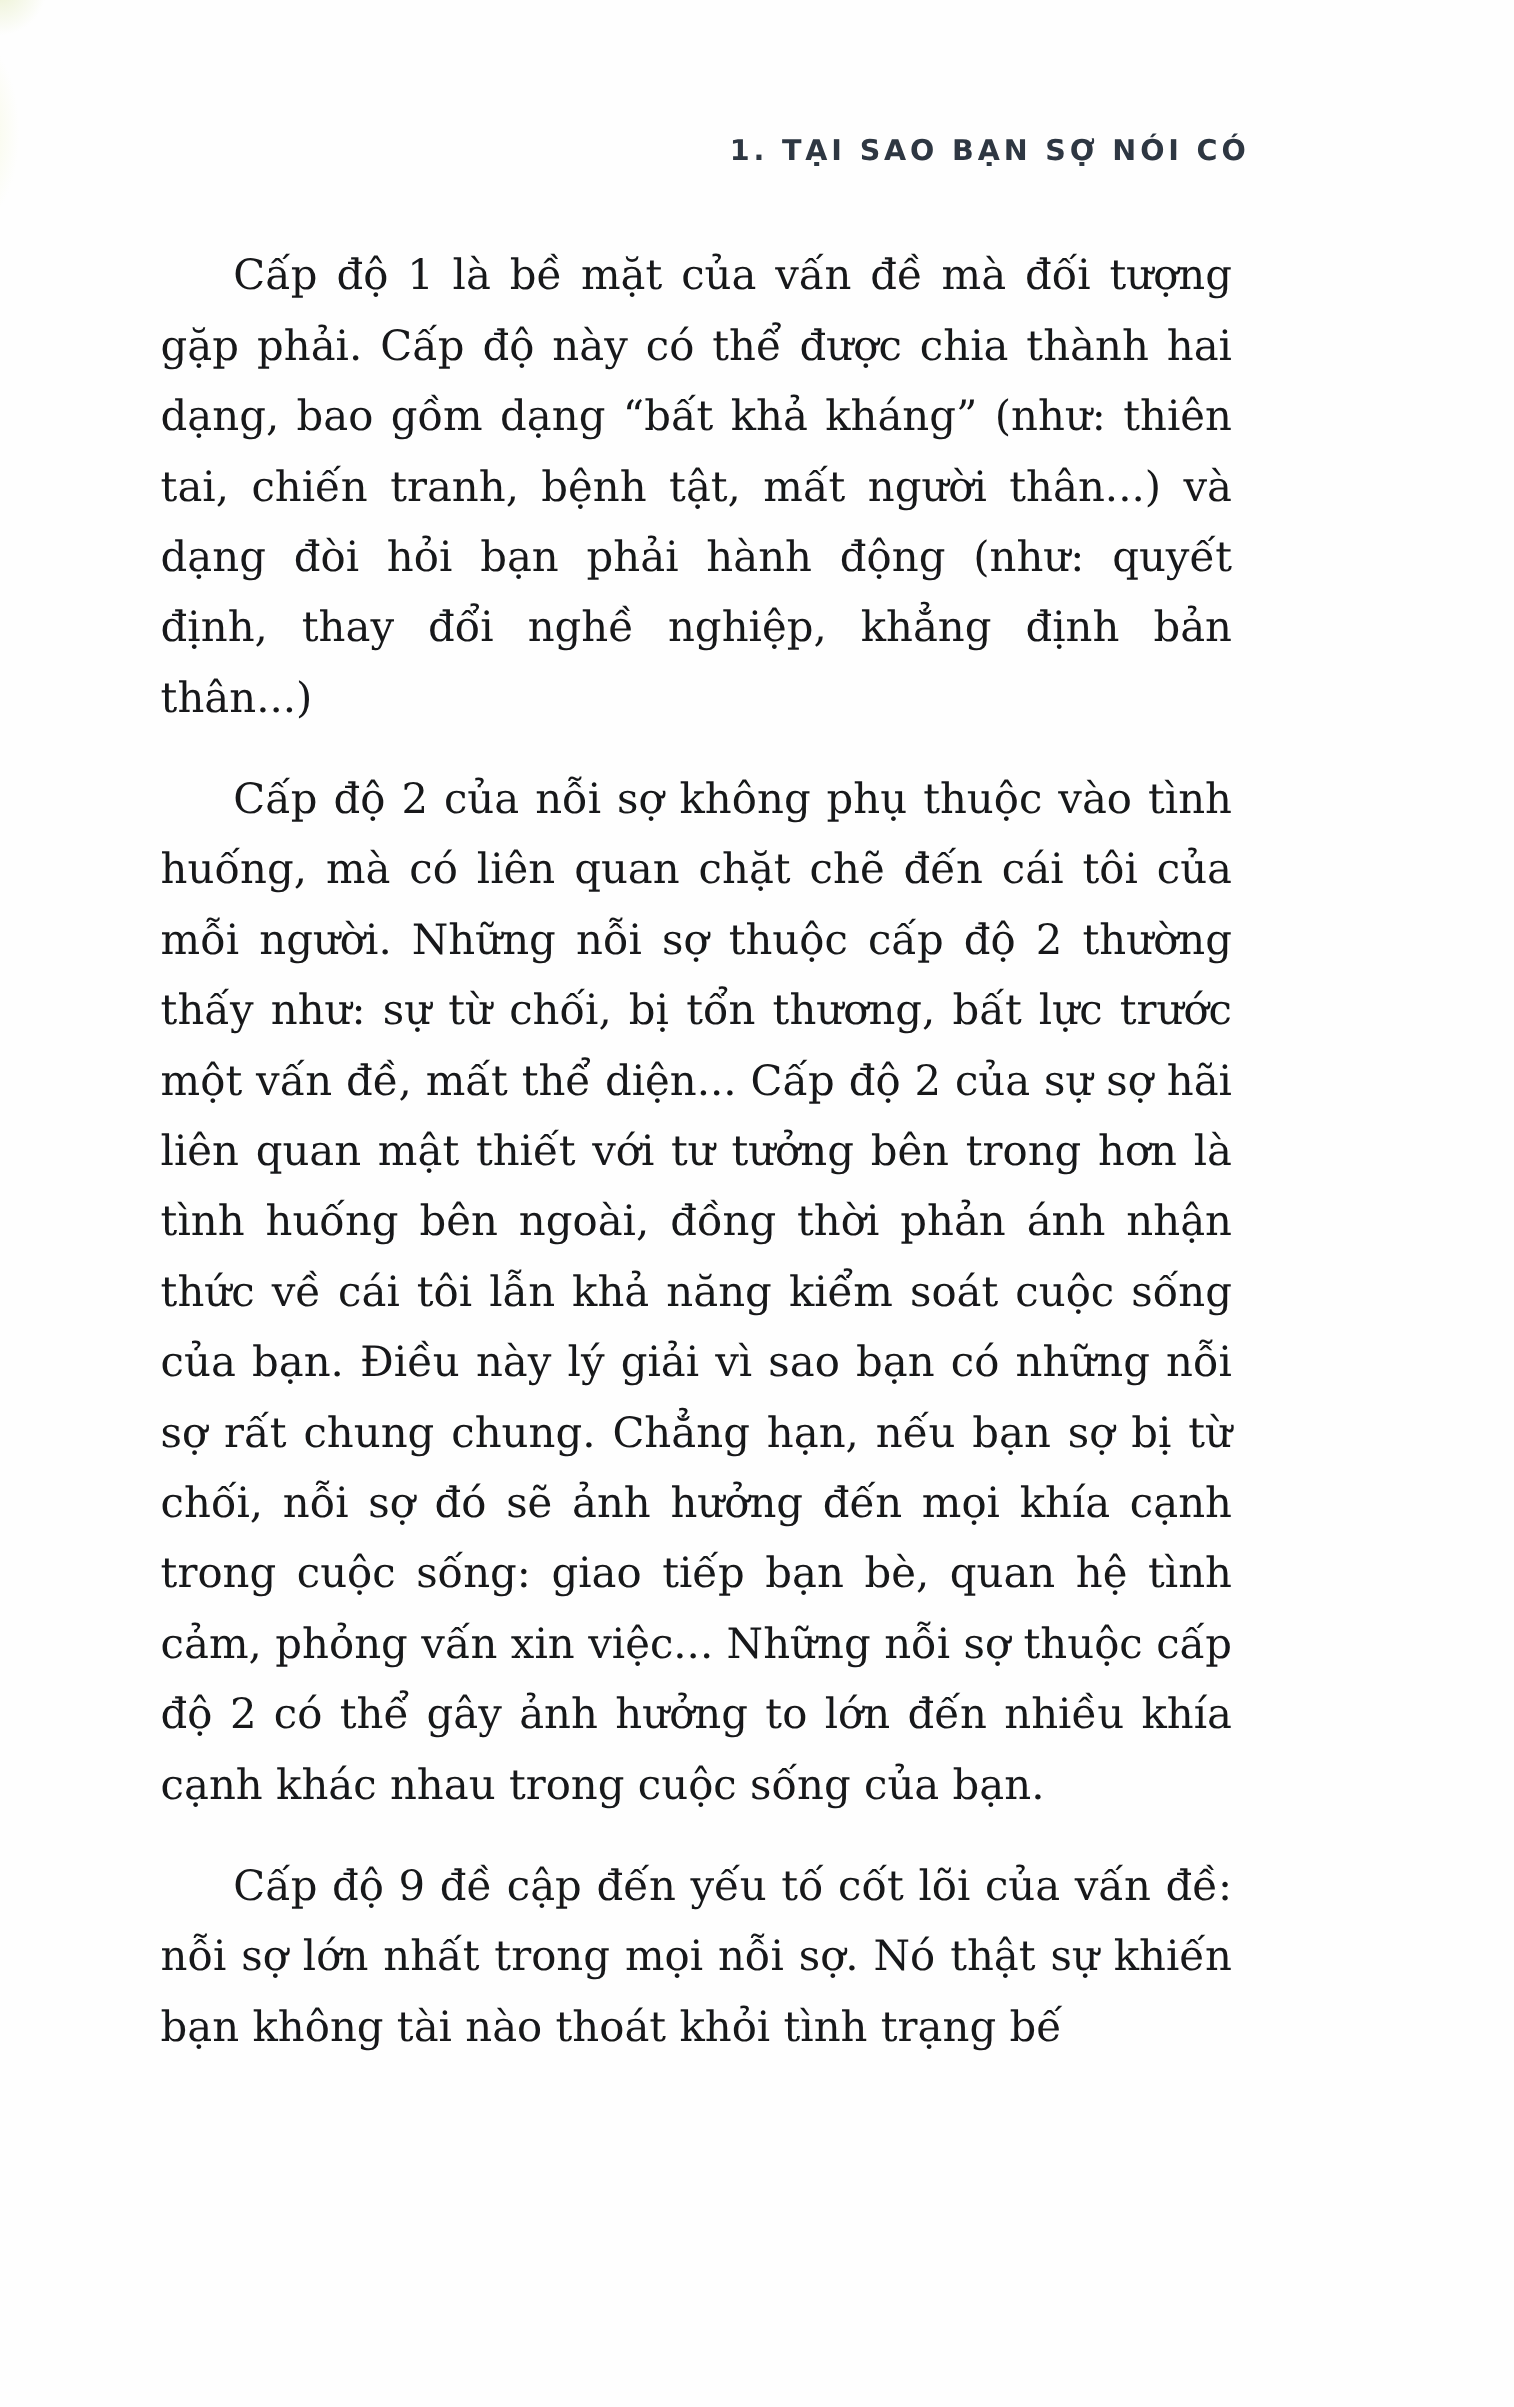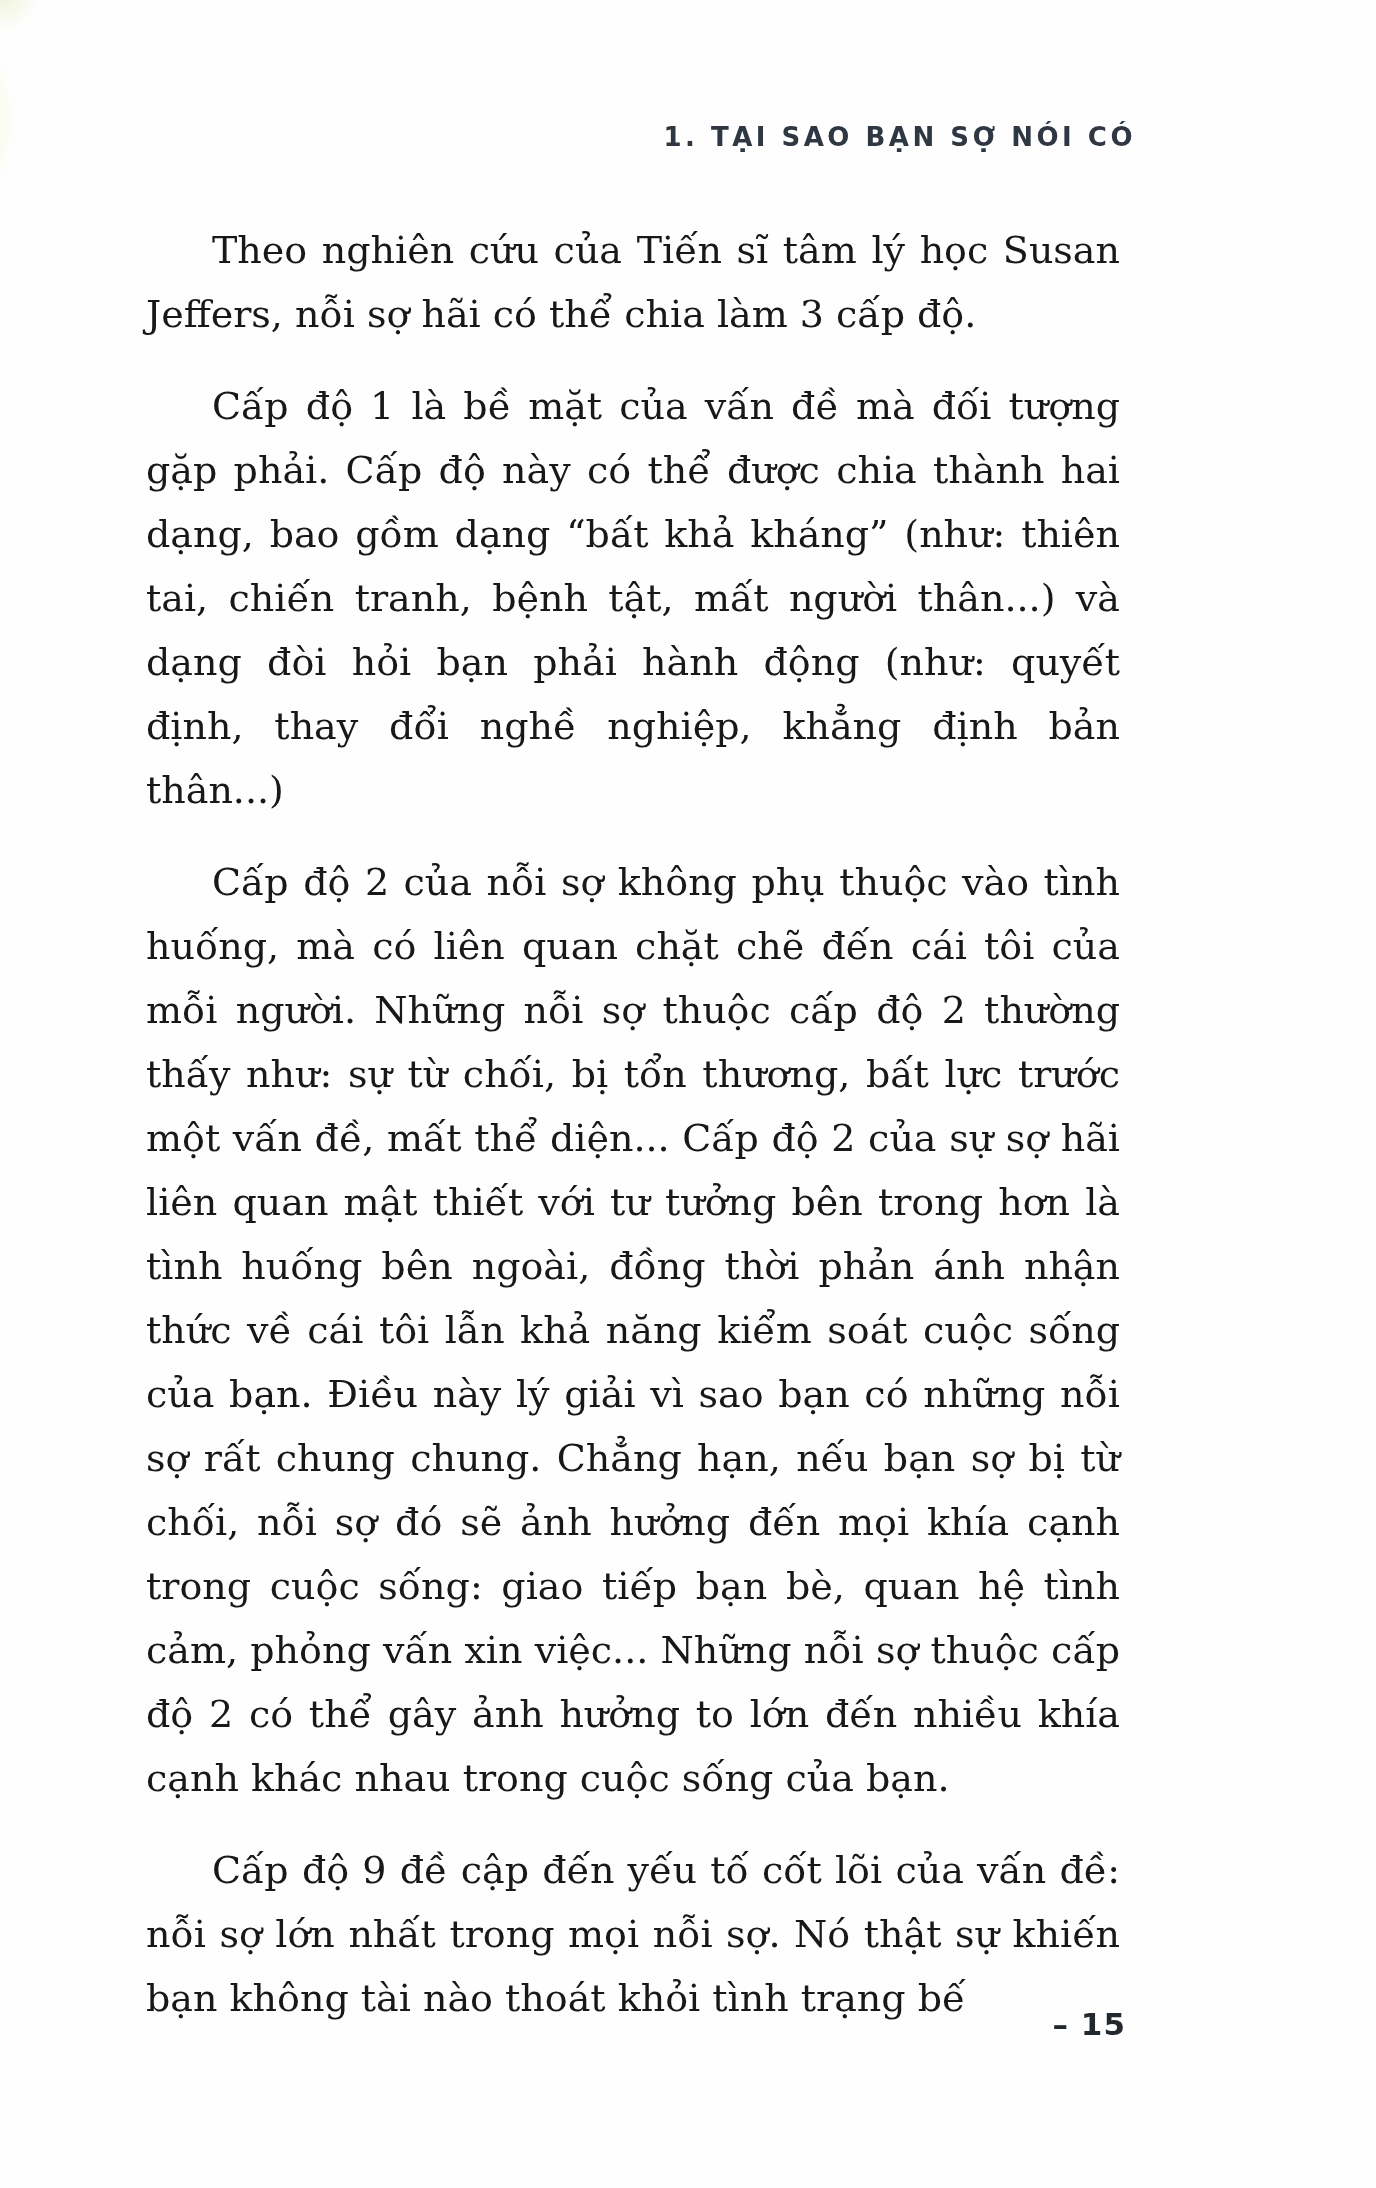--- a/index.html
+++ b/index.html
@@ -71,21 +71,19 @@
 </head>
 <body>
 
 <div class="page">
 
   <div class="corner-stain"></div>
 
   <div class="running-head">1. TẠI SAO BẠN SỢ NÓI CÓ</div>
 
   <div class="body-text">
-    <p>Theo nghiên cứu của Tiến sĩ tâm lý học Susan Jeffers, nỗi sợ hãi có thể chia làm 3 cấp độ.</p>
     <p>Cấp độ 1 là bề mặt của vấn đề mà đối tượng gặp phải. Cấp độ này có thể được chia thành hai dạng, bao gồm dạng “bất khả kháng” (như: thiên tai, chiến tranh, bệnh tật, mất người thân...) và dạng đòi hỏi bạn phải hành động (như: quyết định, thay đổi nghề nghiệp, khẳng định bản thân...)</p>
     <p>Cấp độ 2 của nỗi sợ không phụ thuộc vào tình huống, mà có liên quan chặt chẽ đến cái tôi của mỗi người. Những nỗi sợ thuộc cấp độ 2 thường thấy như: sự từ chối, bị tổn thương, bất lực trước một vấn đề, mất thể diện... Cấp độ 2 của sự sợ hãi liên quan mật thiết với tư tưởng bên trong hơn là tình huống bên ngoài, đồng thời phản ánh nhận thức về cái tôi lẫn khả năng kiểm soát cuộc sống của bạn. Điều này lý giải vì sao bạn có những nỗi sợ rất chung chung. Chẳng hạn, nếu bạn sợ bị từ chối, nỗi sợ đó sẽ ảnh hưởng đến mọi khía cạnh trong cuộc sống: giao tiếp bạn bè, quan hệ tình cảm, phỏng vấn xin việc... Những nỗi sợ thuộc cấp độ 2 có thể gây ảnh hưởng to lớn đến nhiều khía cạnh khác nhau trong cuộc sống của bạn.</p>
     <p>Cấp độ 9 đề cập đến yếu tố cốt lõi của vấn đề: nỗi sợ lớn nhất trong mọi nỗi sợ. Nó thật sự khiến bạn không tài nào thoát khỏi tình trạng bế</p>
   </div>
 
-  <div class="page-number">– 15</div>
 
 </div>
 
 </body></html>

